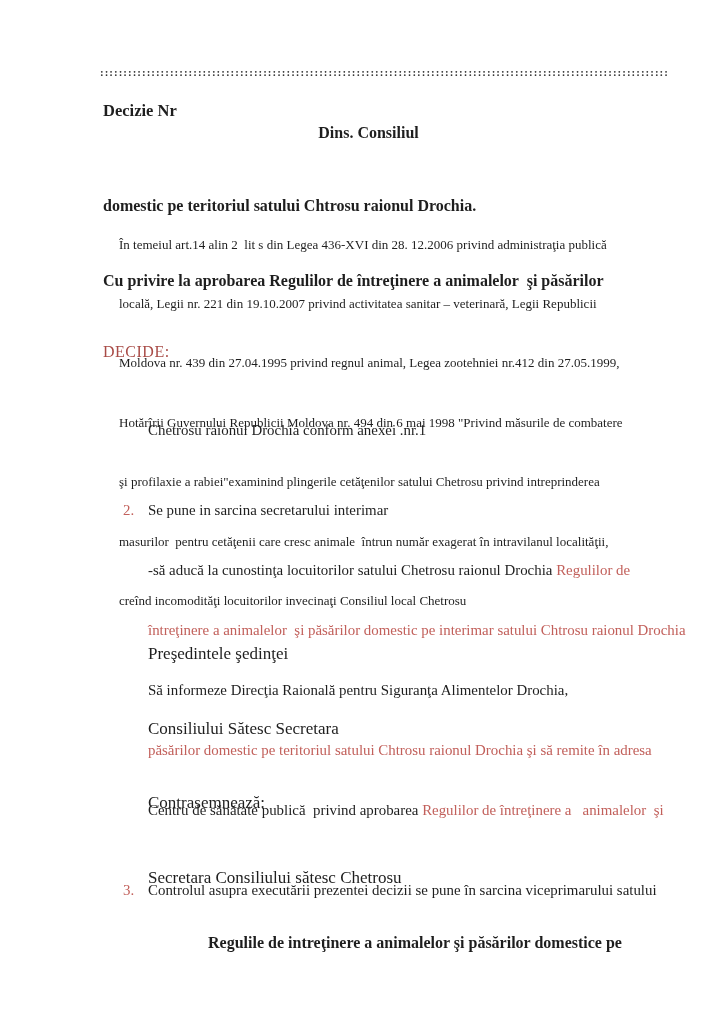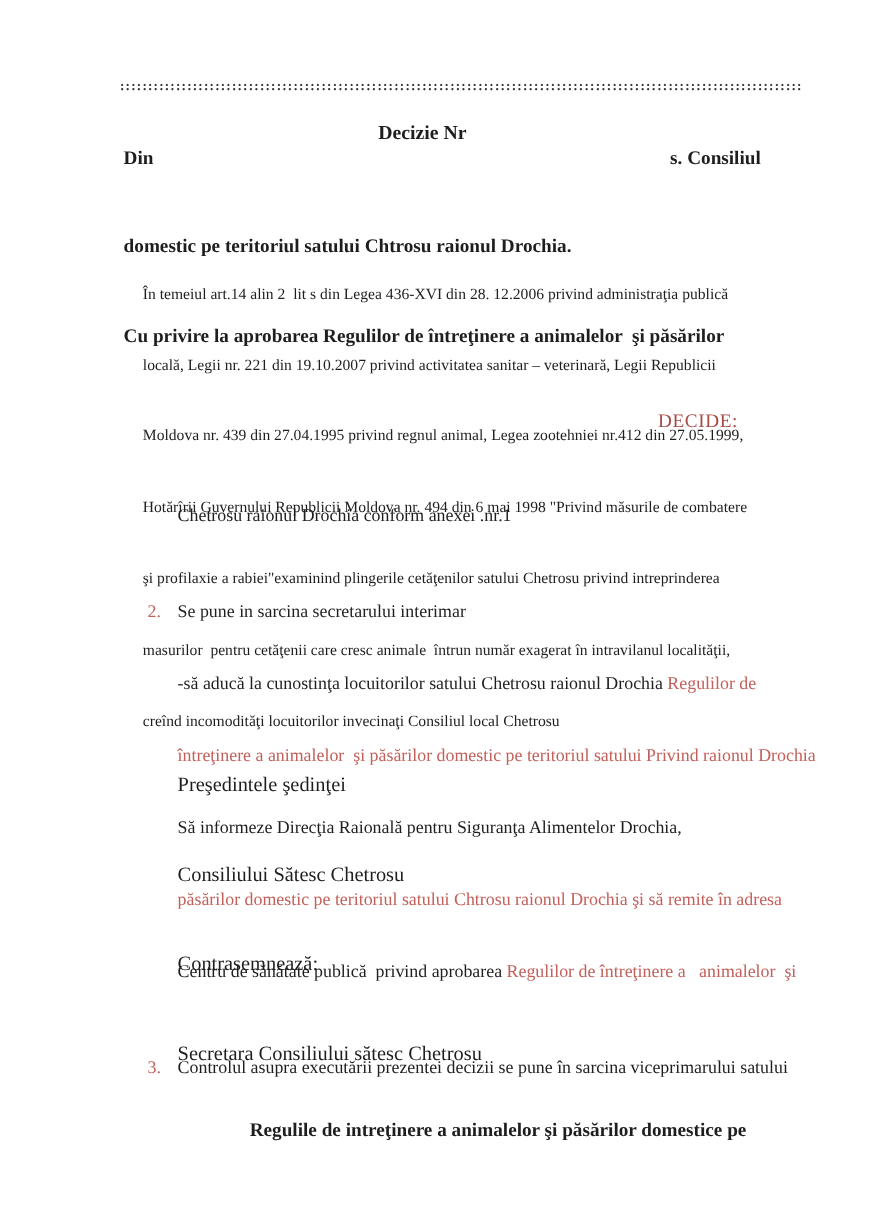--- a/index.html
+++ b/index.html
@@ -21,32 +21,32 @@
     font-size: 11px;
     line-height: 17px;
     letter-spacing: 1px;
     font-weight: bold;
     color: #333333;
   }
   .title {
     position: absolute;
     left: 103px; top: 101px;
     width: 498px;
-    text-align: center;
+    text-align: left;
     font-weight: bold;
     font-size: 16.5px;
     line-height: 20px;
     white-space: pre-wrap;
   }
   .din-row {
     position: absolute;
     left: 103px; top: 123px;
     width: 531px;
     display: flex;
-    justify-content: space-between;
+    justify-content: center;
     font-weight: bold;
     font-size: 16px;
     line-height: 20px;
   }
   .subject {
     position: absolute;
     left: 103px; top: 143px;
     width: 575px;
     font-weight: bold;
     font-size: 16px;
@@ -59,21 +59,21 @@
     width: 612px;
     font-size: 13px;
     line-height: 19.8px;
     white-space: pre-wrap;
     margin-left: 16px;
   }
   .decide {
     position: absolute;
     left: 103px; top: 341px;
     width: 512px;
-    text-align: right;
+    text-align: left;
     font-size: 16px;
     line-height: 22px;
     letter-spacing: 0.5px;
     color: var(--redh, #a84b46);
   }
   .list {
     position: absolute;
     left: 123px; top: 380px;
     width: 585px;
     font-size: 14.9px;
@@ -135,32 +135,32 @@
     <div>creînd incomodităţi locuitorilor invecinaţi Consiliul local Chetrosu</div>
   </div>
 
   <div class="decide">DECIDE:</div>
 
   <div class="list">
     <div><span class="num"></span><span>Chetrosu raionul Drochia conform anexei .nr.1</span></div>
 
     <div><span class="num">2.</span><span>Se pune in sarcina secretarului interimar</span></div>
     <div><span class="num"></span><span>-să aducă la cunostinţa locuitorilor satului Chetrosu raionul Drochia </span><span class="red">Regulilor de</span></div>
-    <div><span class="num"></span><span class="red">întreţinere a animalelor  şi păsărilor domestic pe teritoriul satului Privind raionul Drochia</span></div>
+    <div><span class="num"></span><span class="red">întreţinere a animalelor  şi păsărilor domestic pe interimar satului Chtrosu raionul Drochia</span></div>
     <div><span class="num"></span><span>Să informeze Direcţia Raională pentru Siguranţa Alimentelor Drochia,</span></div>
     <div><span class="num"></span><span class="red">păsărilor domestic pe teritoriul satului Chtrosu raionul Drochia şi să remite în adresa</span></div>
     <div><span class="num"></span><span>Centru de sănătate publică  privind aprobarea </span><span class="red">Regulilor de întreţinere a   animalelor  şi</span></div>
 
     <div><span class="num">3.</span><span>Controlul asupra executării prezentei decizii se pune în sarcina viceprimarului satului</span></div>
     
   </div>
 
   <div class="sig">
     <div>Preşedintele şedinţei</div>
-    <div>Consiliului Sătesc Chetrosu</div>
+    <div>Consiliului Sătesc Secretara</div>
     <div>Contrasemnează:</div>
     <div>Secretara Consiliului sătesc Chetrosu</div>
   </div>
 
   <div class="annex">
     <div>Regulile de intreţinere a animalelor şi păsărilor domestice pe</div>
     
   </div>
 
 </div>

